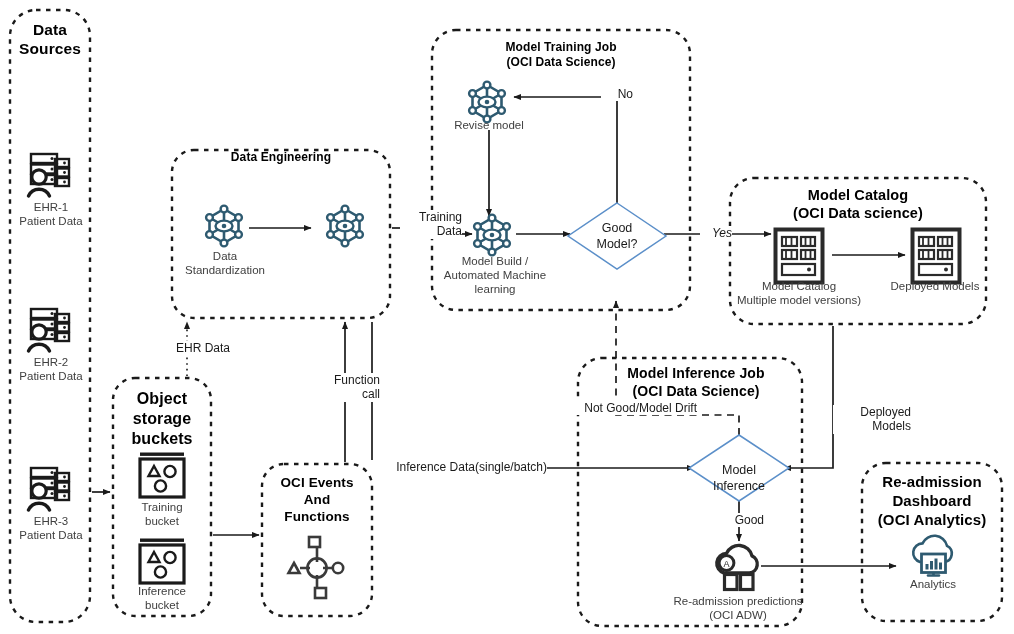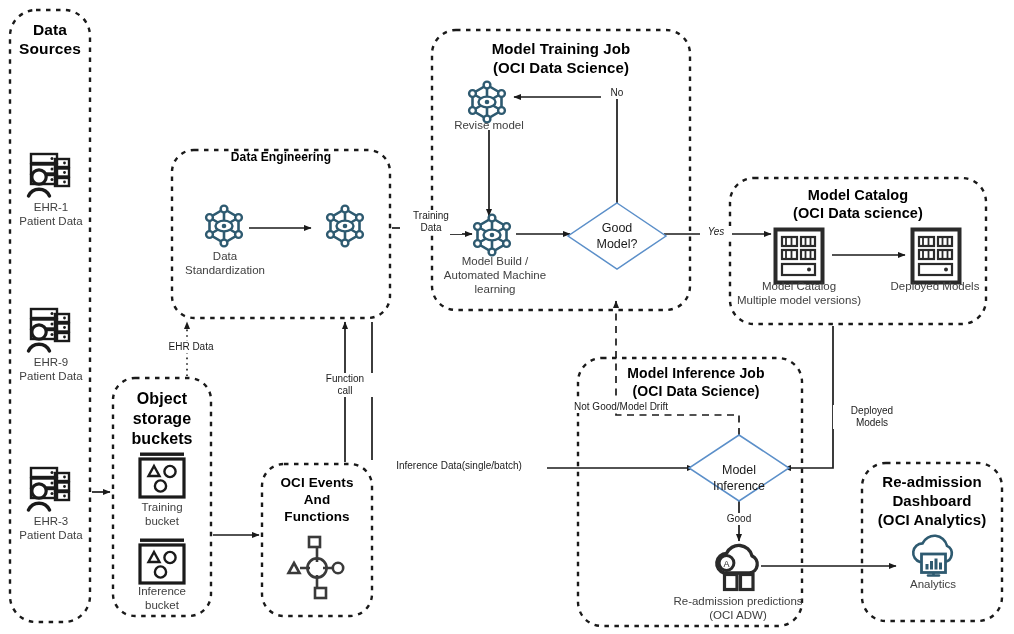--- a/index.html
+++ b/index.html
@@ -8,22 +8,22 @@
   #svg-layer{position:absolute;left:0;top:0;width:1014px;height:634px;}
   .grp-title{
     position:absolute;text-align:center;font-weight:bold;color:#000;
     line-height:1.25;white-space:pre-line;letter-spacing:.1px;
   }
   .icon-cap{
     position:absolute;text-align:center;color:#404040;line-height:1.22;
     white-space:pre-line;font-size:11.5px;
   }
   .edge-lbl{
-    position:absolute;color:#1a1a1a;font-size:10px;line-height:1.2;
-    white-space:pre-line;text-align:center;background:#fff;
+    position:absolute;color:#1a1a1a;font-size:12px;line-height:1.2;
+    white-space:pre-line;text-align:right;background:#fff;
   }
   .dia-txt{
     position:absolute;text-align:center;color:#1a1a1a;font-size:12.5px;
     line-height:1.3;white-space:pre-line;
   }
   svg{overflow:visible;}
 </style>
 </head>
 <body>
 
@@ -213,36 +213,36 @@
   <div class="grp-title" style="left:172px;top:150px;width:218px;font-size:12px;">Data Engineering</div>
 
   <div class="grp-title" style="left:113px;top:389px;width:98px;font-size:16px;">Object
 storage
 buckets</div>
 
   <div class="grp-title" style="left:262px;top:475px;width:110px;font-size:13.5px;">OCI Events
 And
 Functions</div>
 
-  <div class="grp-title" style="left:432px;top:40px;width:258px;font-size:15px;">Model Training Job
+  <div class="grp-title" style="left:432px;top:40px;width:258px;font-size:12px;">Model Training Job
 (OCI Data Science)</div>
 
   <div class="grp-title" style="left:730px;top:186px;width:256px;font-size:14.5px;">Model Catalog
 (OCI Data science)</div>
 
   <div class="grp-title" style="left:590px;top:365px;width:212px;font-size:14px;">Model Inference Job
 (OCI Data Science)</div>
 
   <div class="grp-title" style="left:862px;top:473px;width:140px;font-size:15px;">Re-admission
 Dashboard
 (OCI Analytics)</div>
 
   <div class="icon-cap" style="left:6px;top:200px;width:90px;">EHR-1
 Patient Data</div>
-  <div class="icon-cap" style="left:6px;top:355px;width:90px;">EHR-9
+  <div class="icon-cap" style="left:6px;top:355px;width:90px;">EHR-2
 Patient Data</div>
   <div class="icon-cap" style="left:6px;top:514px;width:90px;">EHR-3
 Patient Data</div>
 
   <div class="icon-cap" style="left:113px;top:500px;width:98px;">Training
 bucket</div>
   <div class="icon-cap" style="left:113px;top:584px;width:98px;">Inference
 bucket</div>
 
   <div class="icon-cap" style="left:166px;top:249px;width:118px;">Data

